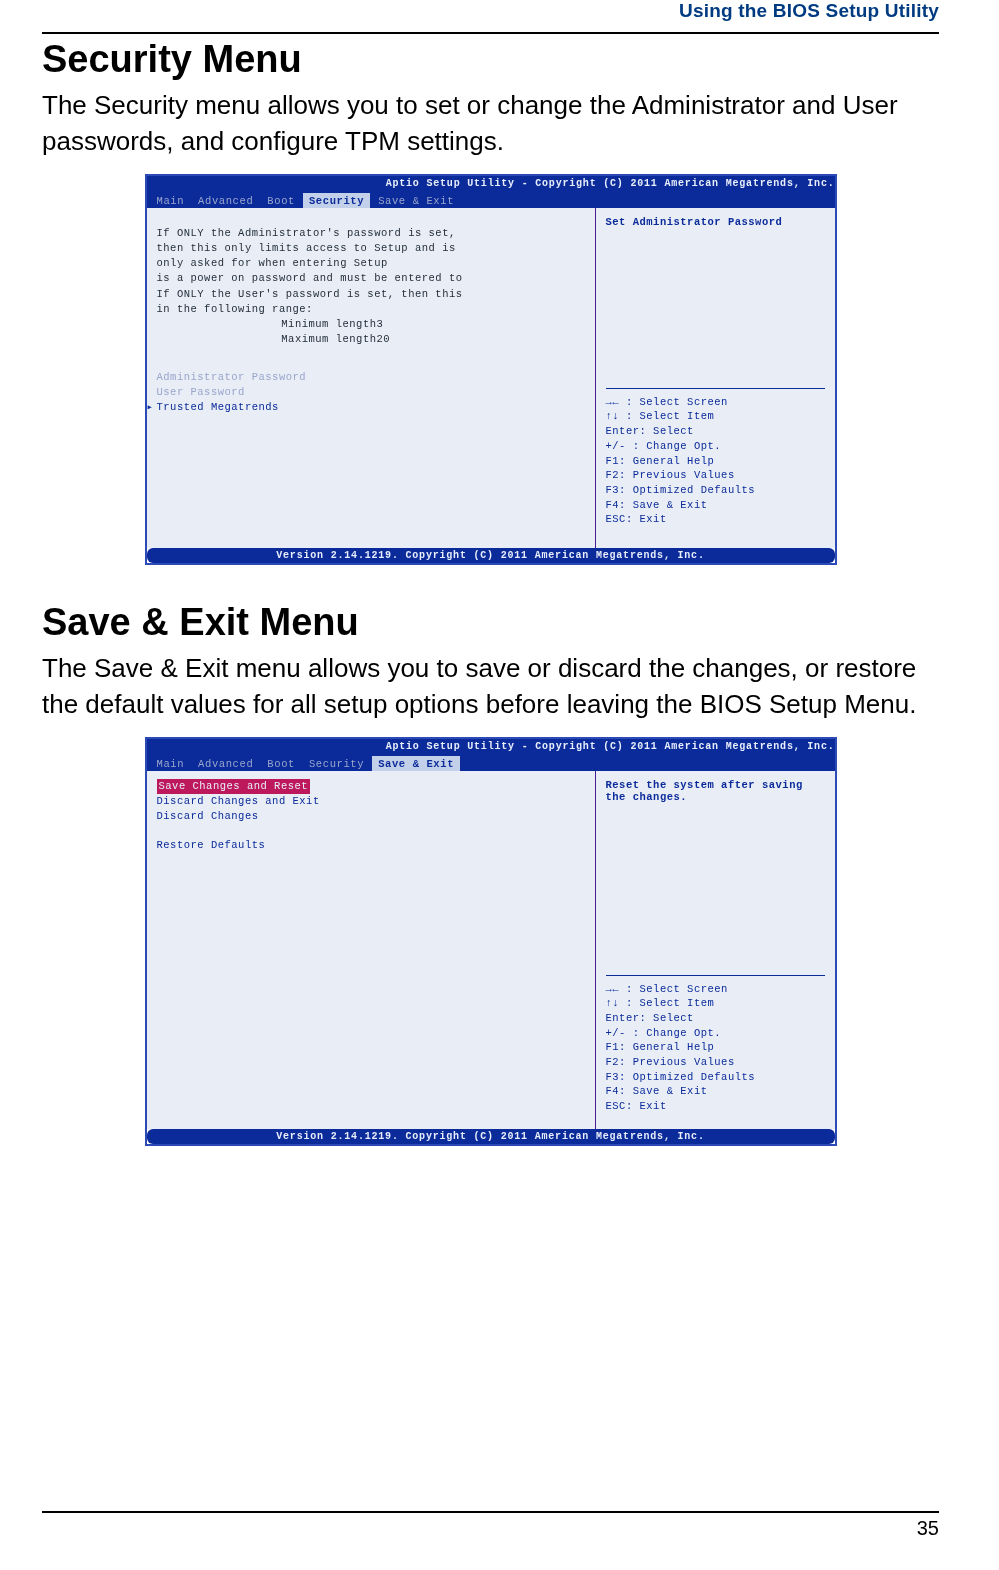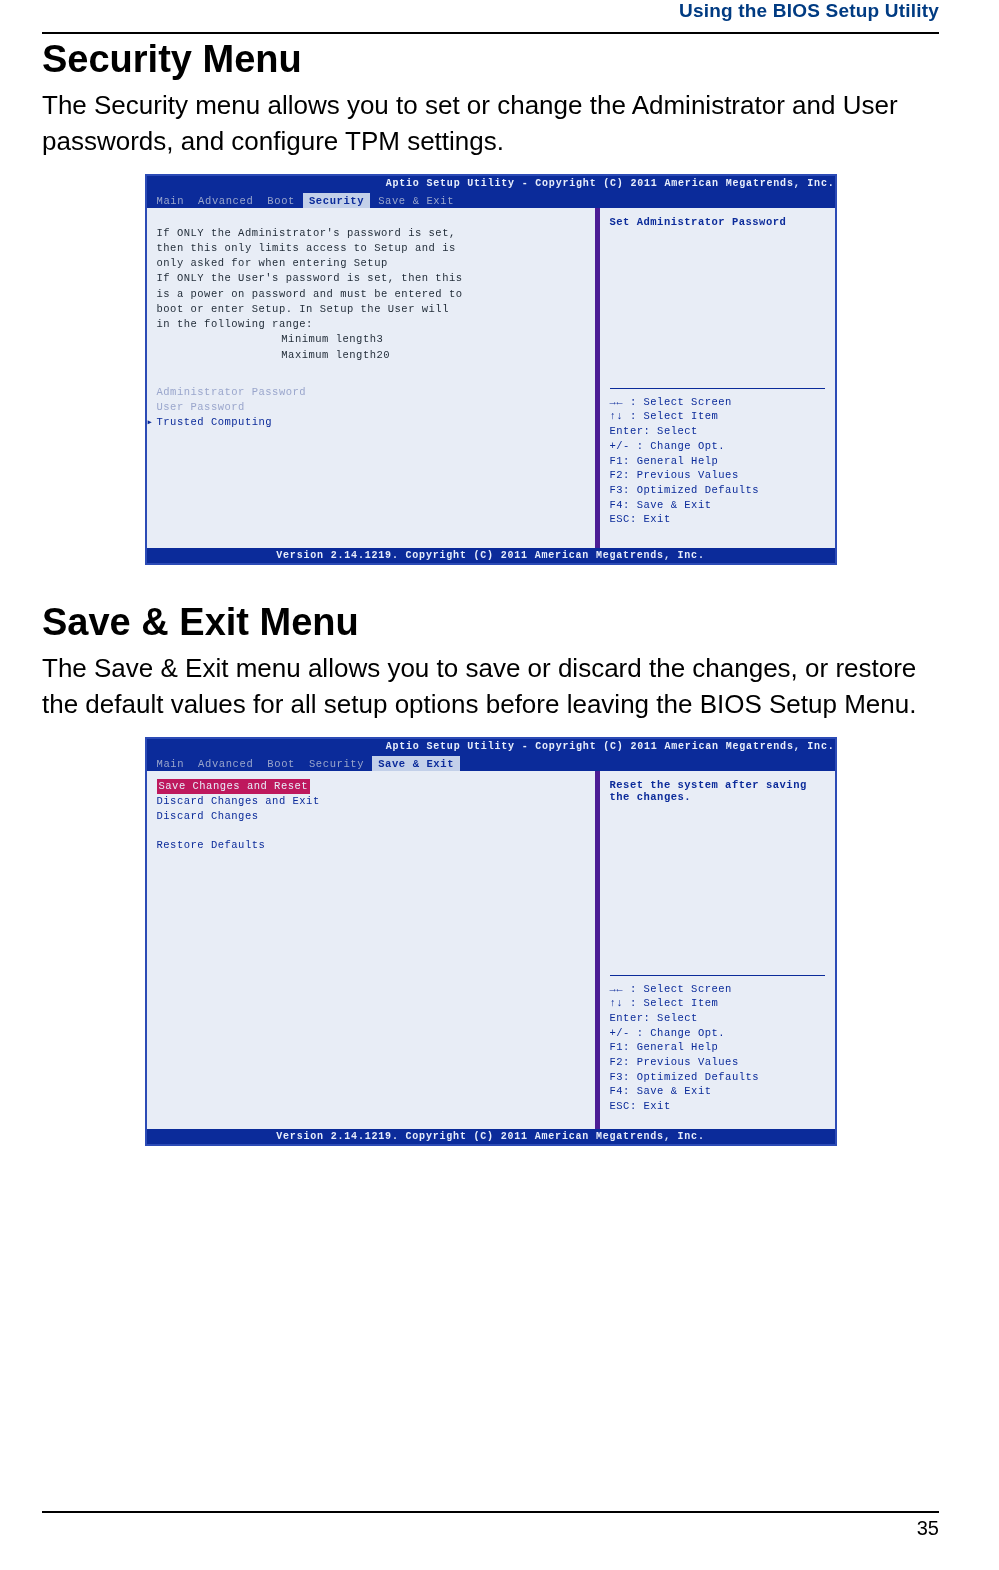--- a/index.html
+++ b/index.html
@@ -84,21 +84,21 @@
     color: #1f2a36;
     padding: 0;
   }
   .bios-left {
     flex: 0 0 428px;
     padding: 8px 10px;
     line-height: 1.45;
   }
   .bios-right {
     flex: 1;
-    border-left: 5px solid #4c1d95;
+    border-left: 1px solid #4c1d95;
     padding: 8px 10px;
     position: relative;
     color: #0b2b9a;
   }
   .help-title {
     color: #0b2b9a;
     font-weight: 600;
   }
   .right-divider {
     border-top: 1px solid #0b2b9a;
@@ -130,20 +130,21 @@
 
   .bios-footer {
     background: #0b2b9a;
     color: #e8eefb;
     font-family: "Courier New", monospace;
     font-size: 10px;
     text-align: center;
     letter-spacing: .8px;
     padding: 2px 0;
     font-weight: bold;
+    border-radius: 6px;
   }
 
   
   .bios-body.second { height: 358px; }
   .highlight-item {
     color: #e8eefb;
     background: #be185d;
     display: inline-block;
     padding: 0 2px;
   }
@@ -175,36 +176,35 @@
       <div class="tab">Boot</div>
       <div class="tab active">Security</div>
       <div class="tab">Save &amp; Exit</div>
     </div>
     <div class="bios-body">
       <div class="bios-left">
         <div style="height:10px"></div>
         <div>If ONLY the Administrator's password is set,</div>
         <div>then this only limits access to Setup and is</div>
         <div>only asked for when entering Setup</div>
+        <div>is a power on password and must be entered to</div>
         <div>If ONLY the User's password is set, then this</div>
-        <div>is a power on password and must be entered to</div>
-        <div>boot or enter Setup. In Setup the User will</div>
         <div>in the following range:</div>
         <div class="left-row">
           <span class="lbl">Minimum length</span>
           <span>3</span>
         </div>
         <div class="left-row">
           <span class="lbl">Maximum length</span>
           <span>20</span>
         </div>
         <div style="height:22px"></div>
         <div class="muted-item">Administrator Password</div>
         <div class="muted-item">User Password</div>
-        <div class="menu-item cursor-row" style="position:relative">Trusted Computing</div>
+        <div class="menu-item cursor-row" style="position:relative">Trusted Megatrends</div>
       </div>
       <div class="bios-right">
         <div class="help-title">Set Administrator Password</div>
         <div style="height:154px"></div>
         <div class="right-divider"></div>
         <div class="help-list">
           <div>→← : Select Screen</div>
           <div>↑↓ : Select Item</div>
           <div>Enter: Select</div>
           <div>+/- : Change Opt.</div>

